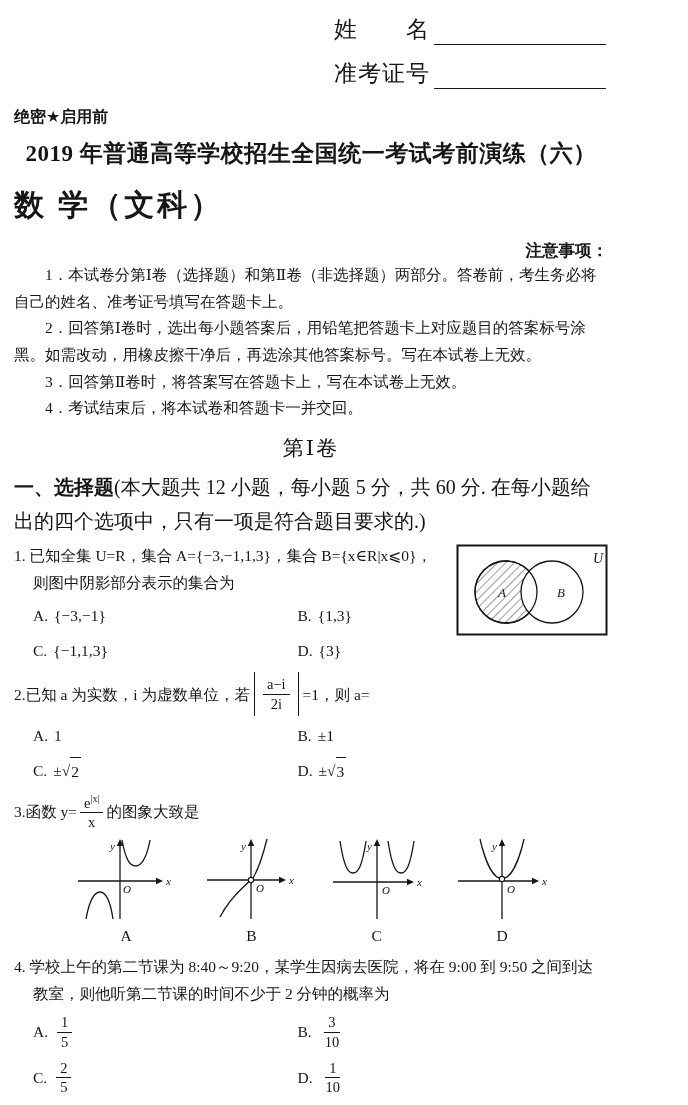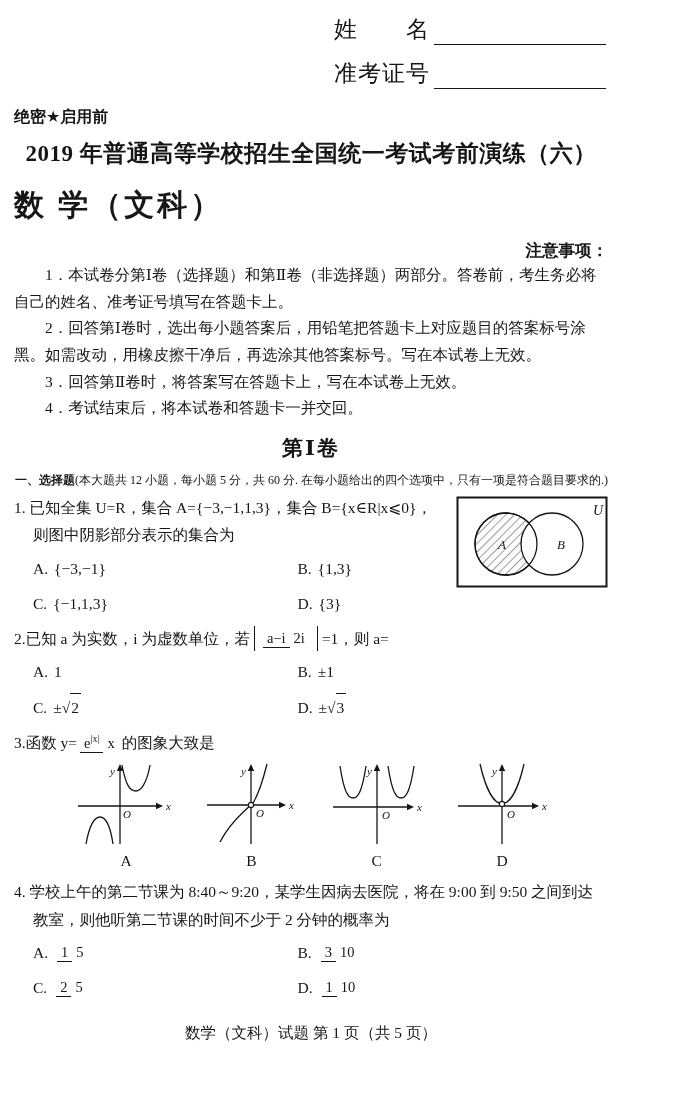--- a/index.html
+++ b/index.html
@@ -21,35 +21,35 @@
 
   .secrecy { font-family: "Liberation Sans", "DejaVu Sans", sans-serif; font-weight: bold; font-size: 16px; margin-top: 18px; }
 
   .exam-title { text-align: center; font-size: 23px; font-weight: 600; margin: 10px 0 0 0; letter-spacing: 0.5px; }
   .subject-title { text-align: left; font-family: "Liberation Sans", "DejaVu Sans", sans-serif; font-weight: bold; font-size: 30px; margin: 16px 0 12px 0; letter-spacing: 3px; }
 
   
   .notice-title { font-family: "Liberation Sans", "DejaVu Sans", sans-serif; font-weight: bold; font-size: 16.5px; margin-top: 14px; text-align: right; }
   .notice-item { font-size: 15.5px; line-height: 1.72; text-indent: 2em; margin: 0; }
 
-  .section-title { text-align: center; font-size: 21px; font-weight: 700; margin: 12px 0 8px 0; letter-spacing: 2px; }
-
-  .part-heading { font-size: 12px; line-height: 1.7; text-align: right; }
+  .section-title { text-align: center; font-size: 21px; font-weight: 400; margin: 12px 0 8px 0; letter-spacing: 2px; }
+
+  .part-heading { font-size: 20px; line-height: 1.7; }
   .part-heading .bold { font-family: "Liberation Sans", "DejaVu Sans", sans-serif; font-weight: bold; }
 
   
   .question { font-size: 15.5px; line-height: 1.75; margin-top: 4px; }
   .q-line { display: flex; align-items: center; }
   .q-cont { padding-left: 19px; }
   .options { display: grid; grid-template-columns: 46% 54%; padding-left: 19px; margin-top: 2px; }
   .opt { display: flex; align-items: center; padding: 4px 0; }
   .opt-label { margin-right: 6px; }
 
   
-  .frac { display: inline-flex; flex-direction: row; align-items: center; vertical-align: middle; font-size: 14.5px; line-height: 1.25; margin: 0 3px; }
+  .frac { display: inline-flex; flex-direction: column; align-items: center; vertical-align: middle; font-size: 14.5px; line-height: 1.25; margin: 0 3px; }
   .frac .num { display: block; border-bottom: 1.2px solid #161616; padding: 0 4px; }
   .frac .den { display: block; padding: 0 4px; }
   .abs { display: inline-flex; align-items: center; border-left: 1.2px solid #161616; border-right: 1.2px solid #161616; padding: 3px 5px; margin: 0 4px; }
   .rad { border-top: 1.2px solid #161616; padding: 0 2px 0 1px; }
   sup { font-size: 10px; }
 
   
   .q1-block { position: relative; }
   .q1-text { padding-right: 110px; }
   .venn-wrap { position: absolute; top: 2px; right: 0; }

